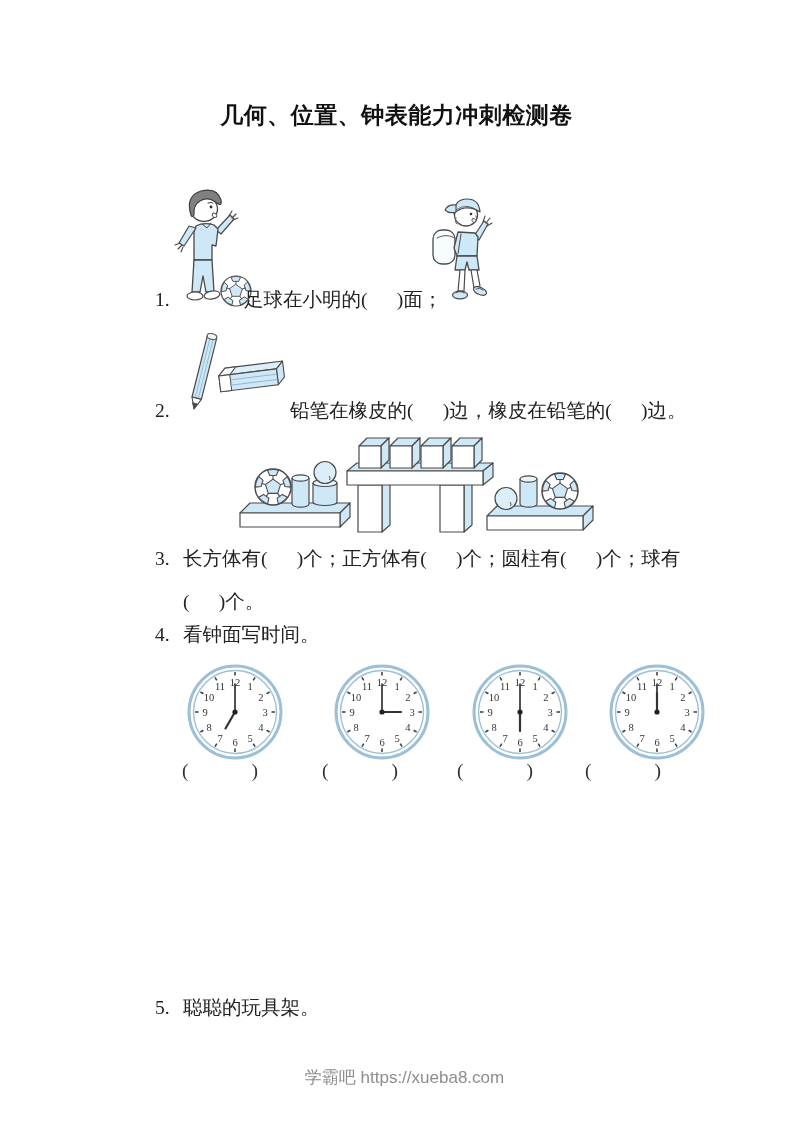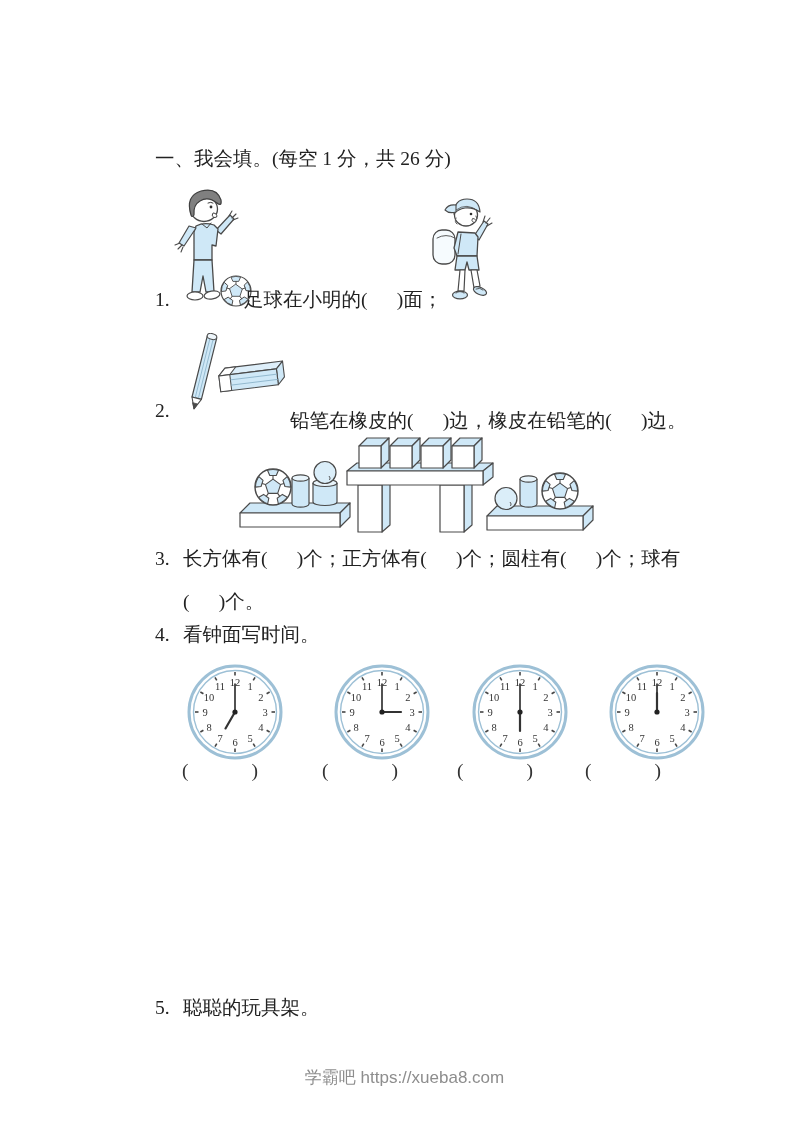--- a/index.html
+++ b/index.html
@@ -48,21 +48,21 @@
       <use href="#sseg" transform="rotate(144)"></use>
       <use href="#sseg" transform="rotate(216)"></use>
       <use href="#sseg" transform="rotate(288)"></use>
       <path d="M0 -6.6 L6.3 -2 L3.9 5.3 L-3.9 5.3 L-6.3 -2 Z" fill="#cfe8f7" stroke="#4a4a4a" stroke-width="0.9"></path>
     </g>
   </defs>
 </svg>
 
 <div class="page">
 
-  <div class="section-heading">一、我会填。(每空 1 分，共 26 分)</div>
+  <div class="title">几何、位置、钟表能力冲刺检测卷</div>
 
   <div class="qnum" style="left:155px; top:287px;">1.</div>
 
   <svg class="illu" style="left:170px; top:184px;" width="94" height="128" viewBox="0 0 94 128">
     <g stroke-linejoin="round" stroke-linecap="round">
       <path d="M46 46 L60 31 L64 35 L51 50 Z" fill="#cfe8f7" stroke="#4a4a4a" stroke-width="1.2"></path>
       <path d="M59 32 l3 -5 M62 34 l4 -4 M63 36 l5 -2" stroke="#4a4a4a" stroke-width="1.1" fill="none"></path>
       <ellipse cx="34" cy="25" rx="13.5" ry="12.5" fill="#ffffff" stroke="#4a4a4a" stroke-width="1.3"></ellipse>
       <path d="M21 31 Q15 12 31 7 Q47 3 51 16 Q52 23 47 19 Q38 12 30 17 Q23 21 24 31 Q22 34 21 31 Z" fill="#808080" stroke="#3f3f3f" stroke-width="1.2"></path>
       <path d="M38 19 q3 -1.5 5 0" fill="none" stroke="#3f3f3f" stroke-width="1"></path>
@@ -121,21 +121,21 @@
         <path d="M0 7 L7 0 L65 0 L58 7 Z" fill="#ddeef9" stroke="#4a4a4a" stroke-width="1.1"></path>
         <path d="M58 7 L65 0 L65 16 L58 23 Z" fill="#cfe8f7" stroke="#4a4a4a" stroke-width="1.1"></path>
         <rect x="0" y="7" width="58" height="16" fill="#cfe8f7" stroke="#4a4a4a" stroke-width="1.1"></rect>
         <path d="M0 7 L7 0 L18 0 L11 7 Z" fill="#ffffff" stroke="#4a4a4a" stroke-width="1"></path>
         <rect x="0" y="7" width="11" height="16" fill="#ffffff" stroke="#4a4a4a" stroke-width="1"></rect>
         <path d="M11 12.3 L58 12.3 M11 17.6 L58 17.6" stroke="#8fb6cc" stroke-width="0.9" fill="none"></path>
       </g>
     </g>
   </svg>
 
-  <div class="qtext" style="left:290px; top:408px;">铅笔在橡皮的(      )边，橡皮在铅笔的(      )边。</div>
+  <div class="qtext" style="left:290px; top:398px;">铅笔在橡皮的(      )边，橡皮在铅笔的(      )边。</div>
 
   <svg class="illu" style="left:233px; top:428px;" width="365" height="112" viewBox="0 0 365 112">
     <g stroke="#4a4a4a" stroke-width="1.2" stroke-linejoin="round">
 
       <path d="M7 85 L17 75 L117 75 L107 85 Z" fill="#cfe8f7"></path>
       <path d="M107 85 L117 75 L117 89 L107 99 Z" fill="#cfe8f7"></path>
       <rect x="7" y="85" width="100" height="14" fill="#ffffff"></rect>
       <g transform="translate(40,59) scale(1.2)" stroke="none">
           <use href="#soccer"></use>
         </g>

